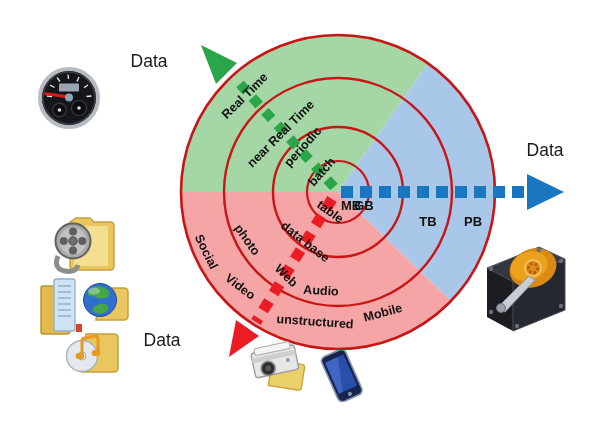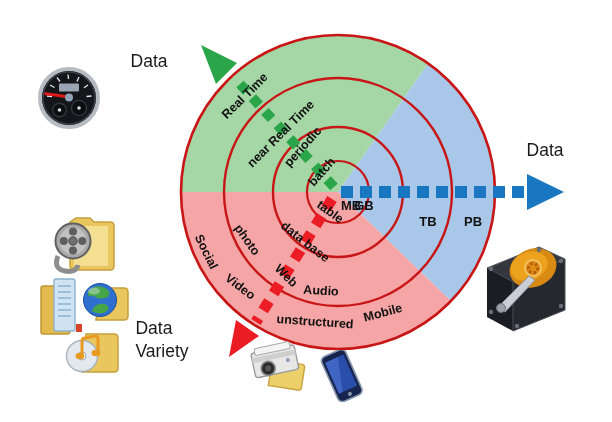--- a/index.html
+++ b/index.html
@@ -8,21 +8,21 @@
     font-family:"Liberation Sans",sans-serif;
   }
   .canvas svg{position:absolute;left:0;top:0;}
   .lbl{
     position:absolute;transform:translate(-50%,-50%) rotate(var(--r,0deg));
     font-size:12.5px;font-weight:bold;color:#111;white-space:nowrap;line-height:1;
   }
   .unit{font-size:13px;}
   .axis-title{
     position:absolute;transform:translate(-50%,-50%);
-    font-size:17.5px;color:#1a1a1a;text-align:left;line-height:1.3;white-space:nowrap;
+    font-size:17.5px;color:#1a1a1a;text-align:right;line-height:1.3;white-space:nowrap;
   }
   .axis-title span{display:block;}
   .icon{position:absolute;}
 </style>
 </head>
 <body>
 
 <div class="canvas">
 
   <svg width="612" height="422" viewBox="0 0 612 422">
@@ -67,21 +67,20 @@
   <div class="lbl" style="left:383px;top:313px;--r:-15deg">Mobile</div>
 
   <div class="axis-title" style="left:149px;top:61px">
     <span>Data</span>
   </div>
   <div class="axis-title" style="left:545px;top:150px">
     <span>Data</span>
   </div>
   <div class="axis-title" style="left:162px;top:340px">
     <span>Data</span>
-    <span>Variety</span>
   </div>
 
   <svg class="icon" style="left:37px;top:66px" width="64" height="64" viewBox="0 0 64 64">
     <circle cx="32" cy="32" r="29" fill="#15161a" stroke="#b7bcc3" stroke-width="4"></circle>
     <circle cx="32" cy="32" r="26" fill="none" stroke="#3a3d45" stroke-width="1.5"></circle>
     <g stroke="#e8e8ee" stroke-width="1.3">
       <line x1="10" y1="30" x2="15" y2="30.5"></line>
       <line x1="13" y1="19" x2="17.5" y2="21.5"></line>
       <line x1="20" y1="11.5" x2="23" y2="15.5"></line>
       <line x1="31" y1="8.5" x2="31.5" y2="13"></line>

